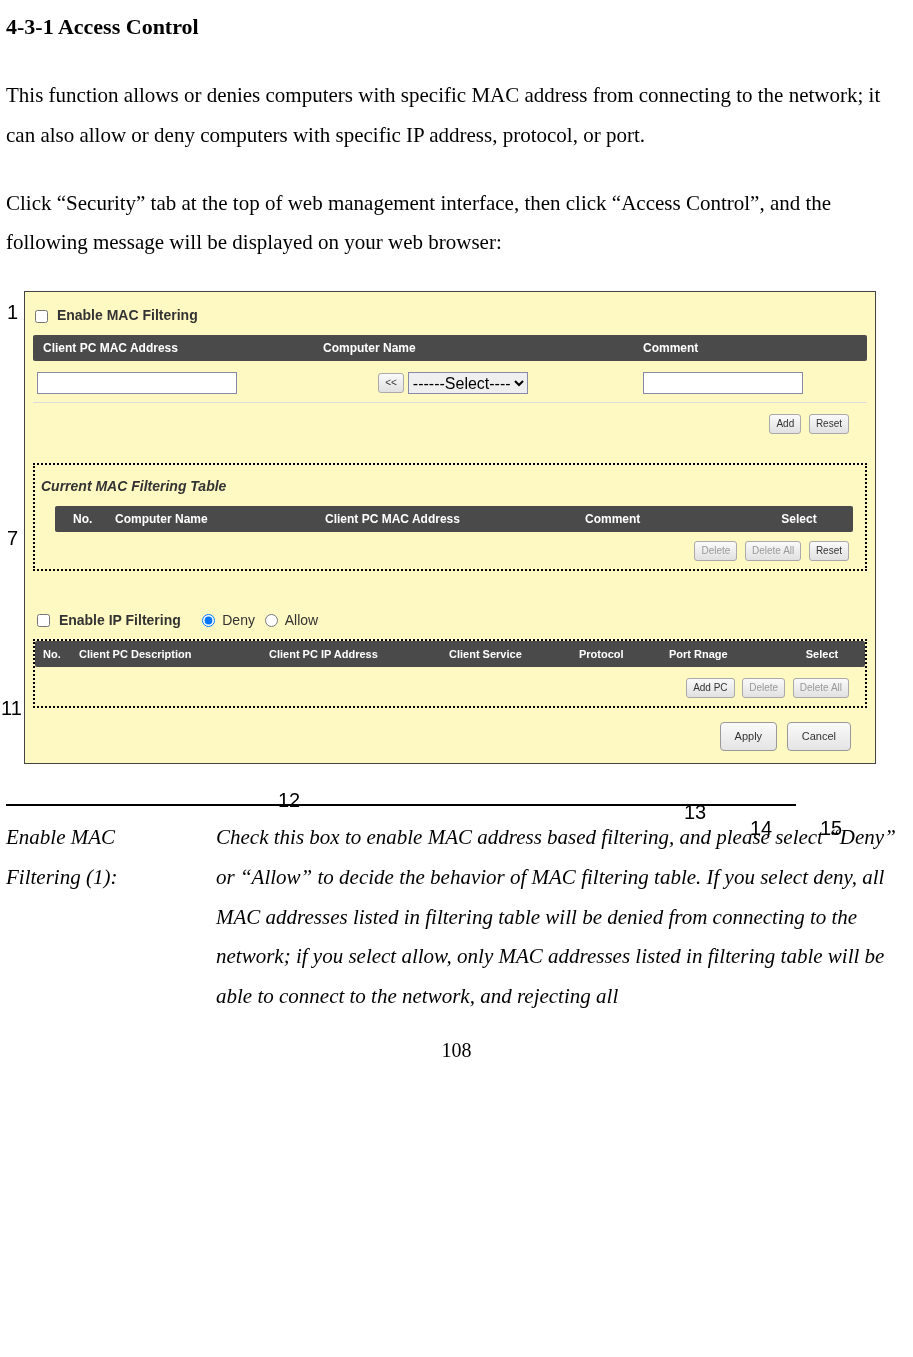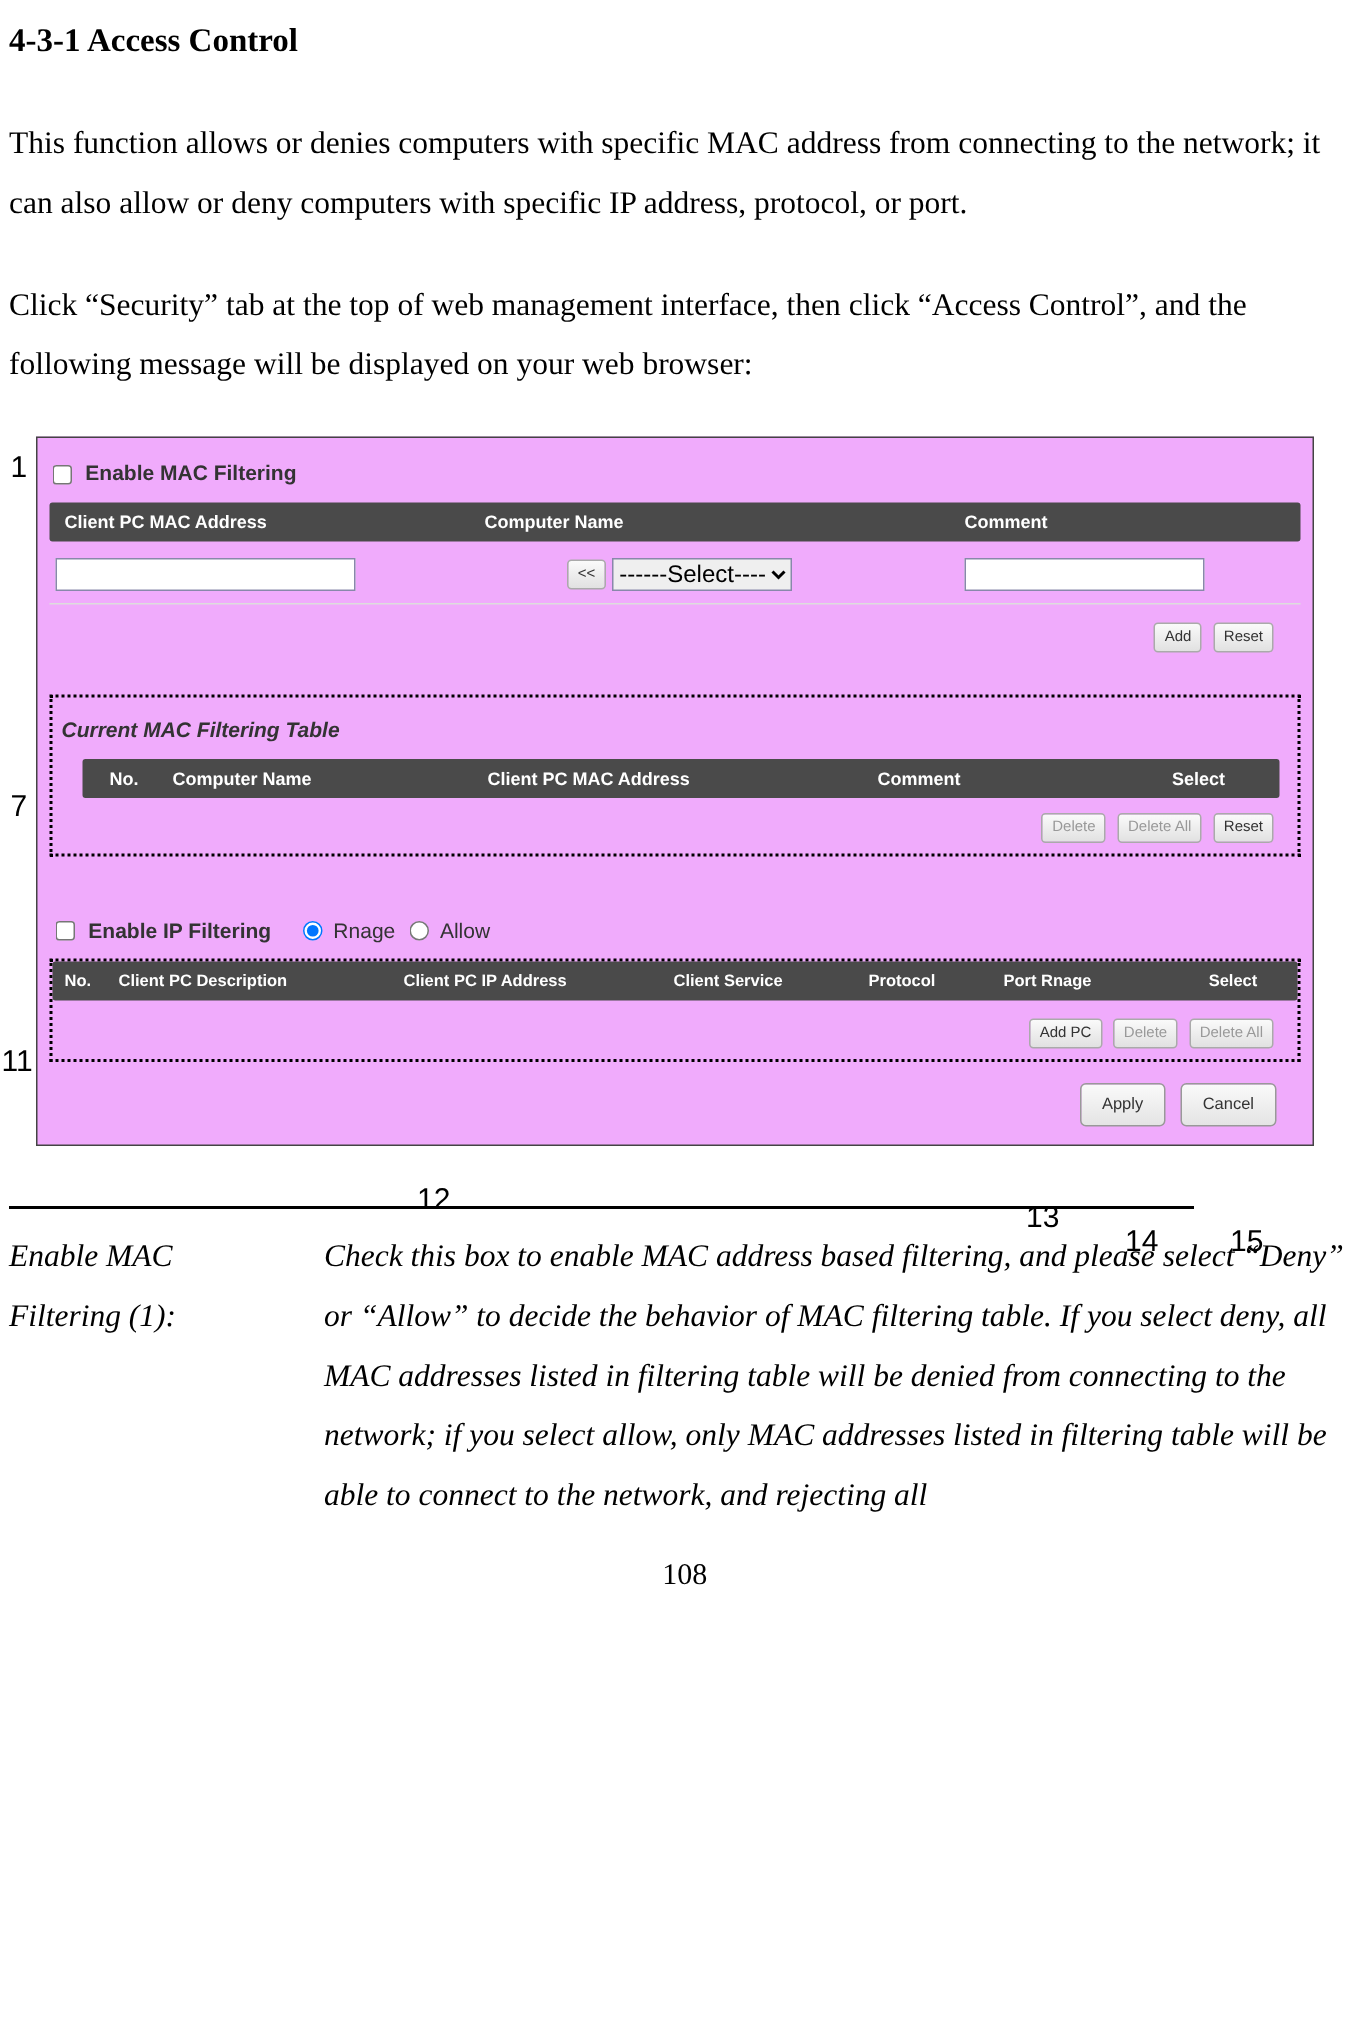--- a/index.html
+++ b/index.html
@@ -17,21 +17,21 @@
       font-size: 22px;
       margin-bottom: 28px;
     }
     .para { margin-bottom: 28px; }
     .figure-wrap {
       position: relative;
       margin: 10px 0 40px 18px;
     }
     .figure {
       border: 1px solid #444;
-      background: #f0abfc;
+      background: #fef9c3;
       width: 852px;
       position: relative;
       padding: 6px 8px 10px 8px;
       font-family: Tahoma, Arial, sans-serif;
       font-size: 13px;
       color: #333;
     }
     .sec-title {
       font-weight: bold;
       color: #333;
@@ -255,21 +255,21 @@
         <span class="sbtn gray">Delete All</span>
         <span class="sbtn">Reset</span>
       </div>
     </div>
 
     <div class="ipfilt-row">
       <input type="checkbox" class="chk" style="">
       <span>Enable IP Filtering</span>
       &nbsp;&nbsp;
       <input type="radio" class="radio" name="da" checked="" style="">
-      <span style="font-weight:normal;">Rnage</span>
+      <span style="font-weight:normal;">Deny</span>
       <input type="radio" class="radio" name="da" style="">
       <span style="font-weight:normal;">Allow</span>
     </div>
 
     <div class="dashed2">
       <div class="darkbar3">
         <div class="i-no">No.</div>
         <div class="i-desc">Client PC Description</div>
         <div class="i-ip">Client PC IP Address</div>
         <div class="i-svc">Client Service</div>

